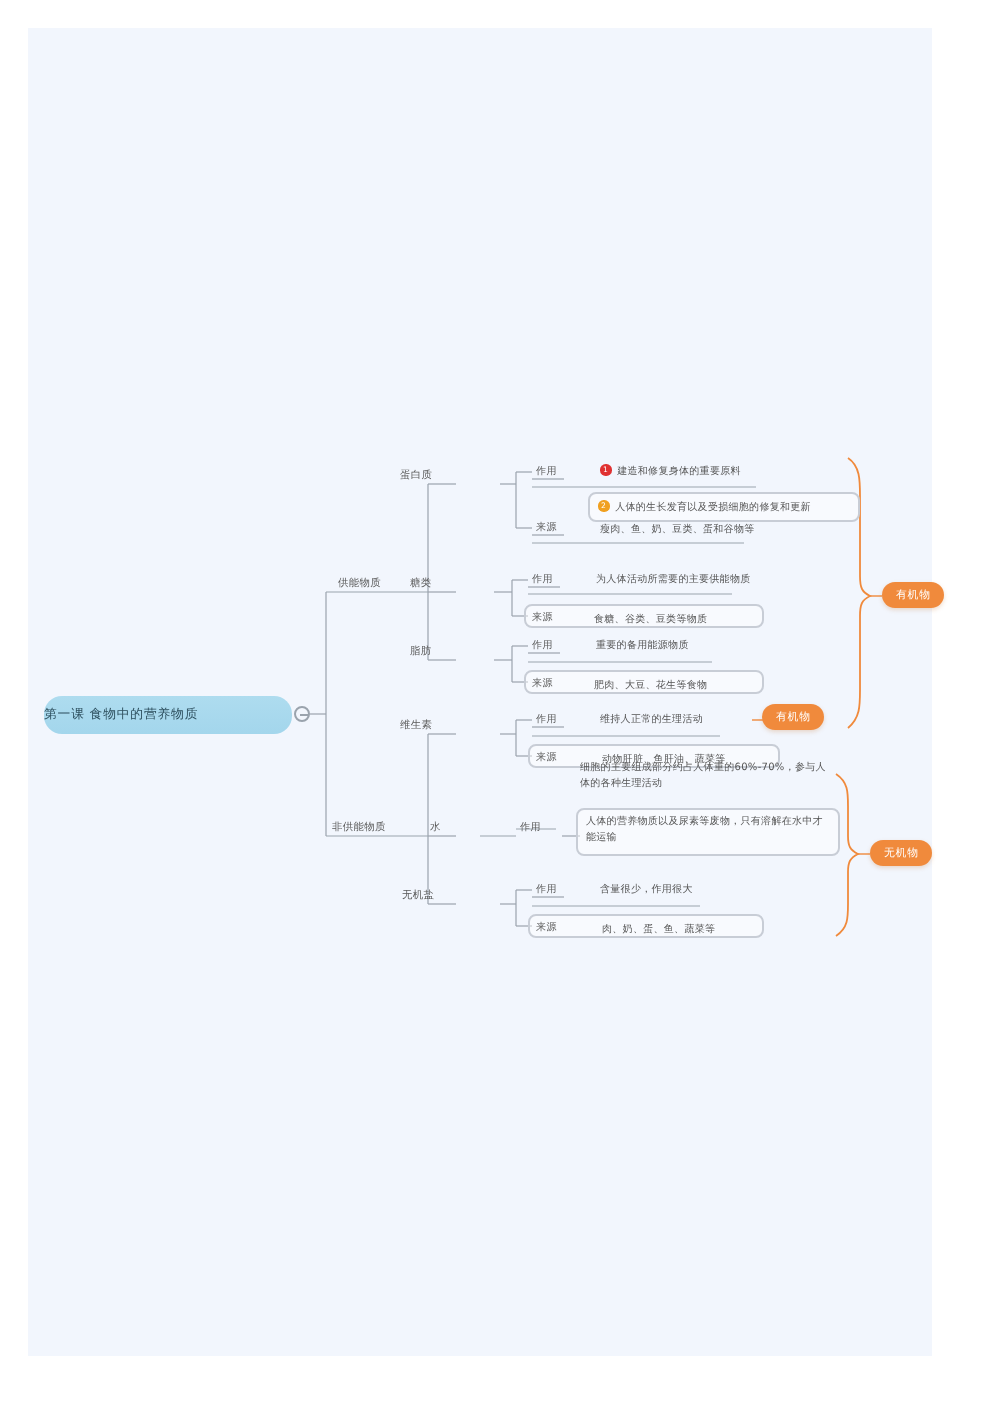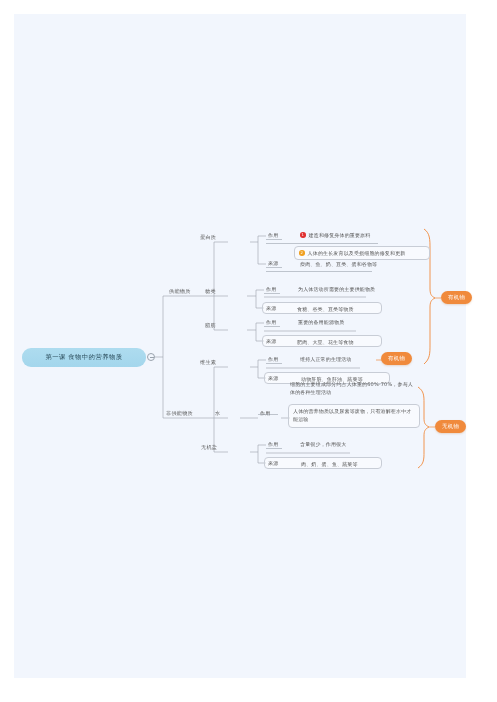--- a/index.html
+++ b/index.html
@@ -40,21 +40,20 @@
   .root-node {
     position: absolute;
     left: 22px;
     top: 348px;
     width: 124px;
     height: 19px;
     background: linear-gradient(180deg, #aedcef 0%, #a3d6ec 100%);
     border-radius: 9px;
     display: flex;
     align-items: center;
-    justify-content: center;
     color: #2d4f5e;
     font-size: 6.4px;
     letter-spacing: 0.4px;
   }
   .branch-label {
     position: absolute;
     color: #5a5a5a;
     font-size: 5.2px;
     white-space: nowrap;
     letter-spacing: 0.2px;

